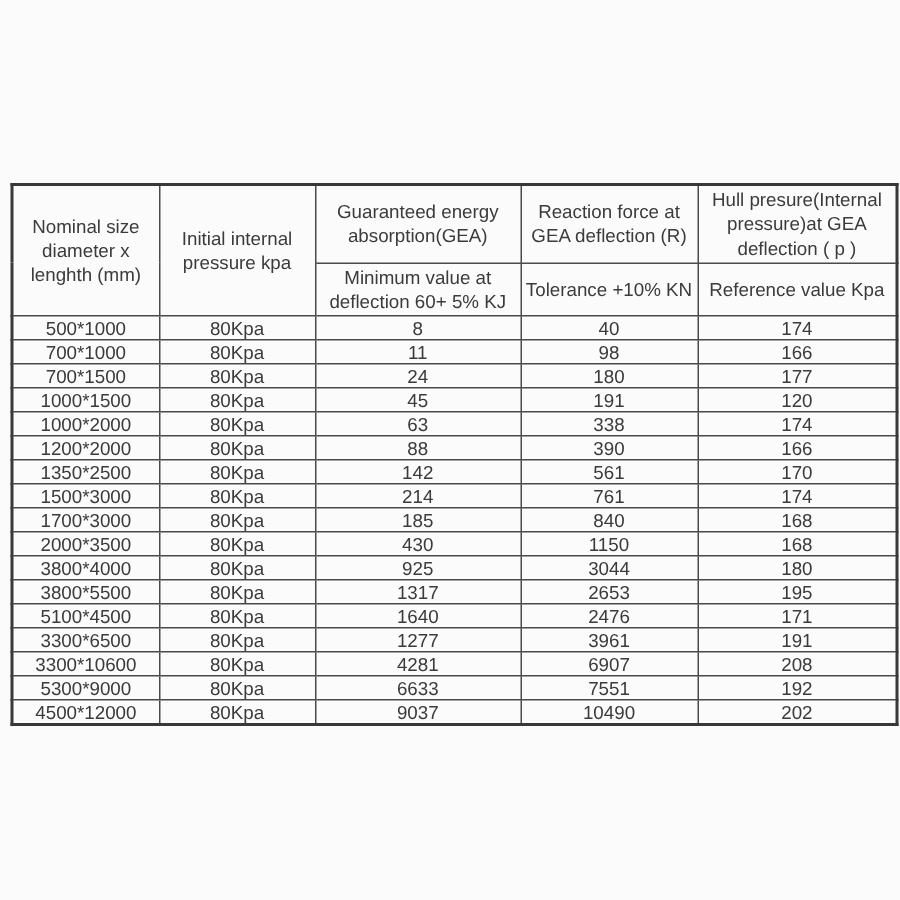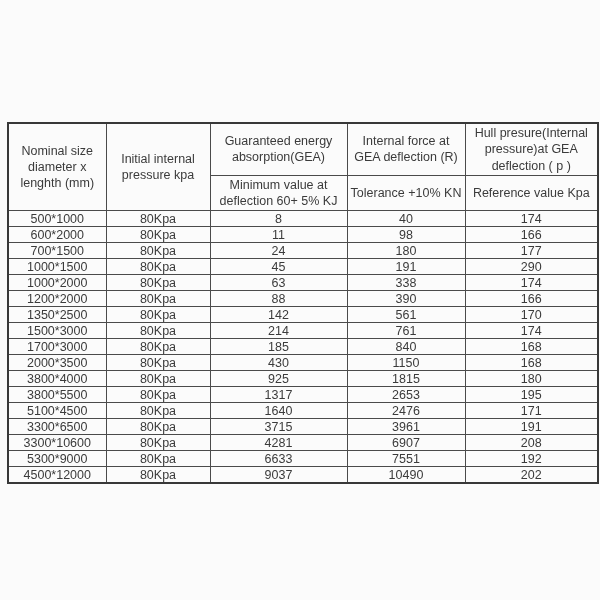--- a/index.html
+++ b/index.html
@@ -71,21 +71,21 @@
       </colgroup>
       <thead>
         <tr class="group-row">
           <th rowspan="2">Nominal size
 diameter  x
 lenghth (mm)</th>
           <th rowspan="2">Initial internal
 pressure kpa</th>
           <th>Guaranteed energy
 absorption(GEA)</th>
-          <th>Internal force at
+          <th>Reaction force at
 GEA deflection (R)</th>
           <th>Hull presure(Internal
 pressure)at GEA
 deflection ( p )</th>
         </tr>
         <tr class="sub-row">
           <th>Minimum value at
 deflection 60+ 5% KJ</th>
           <th>Tolerance +10% KN</th>
           <th>Reference value Kpa</th>
@@ -93,39 +93,39 @@
       </thead>
       <tbody>
           <tr>
             <td>500*1000</td>
             <td>80Kpa</td>
             <td>8</td>
             <td>40</td>
             <td>174</td>
           </tr>
           <tr>
-            <td>600*2000</td>
+            <td>700*1000</td>
             <td>80Kpa</td>
             <td>11</td>
             <td>98</td>
             <td>166</td>
           </tr>
           <tr>
             <td>700*1500</td>
             <td>80Kpa</td>
             <td>24</td>
             <td>180</td>
             <td>177</td>
           </tr>
           <tr>
             <td>1000*1500</td>
             <td>80Kpa</td>
             <td>45</td>
             <td>191</td>
-            <td>290</td>
+            <td>120</td>
           </tr>
           <tr>
             <td>1000*2000</td>
             <td>80Kpa</td>
             <td>63</td>
             <td>338</td>
             <td>174</td>
           </tr>
           <tr>
             <td>1200*2000</td>
@@ -159,41 +159,41 @@
             <td>2000*3500</td>
             <td>80Kpa</td>
             <td>430</td>
             <td>1150</td>
             <td>168</td>
           </tr>
           <tr>
             <td>3800*4000</td>
             <td>80Kpa</td>
             <td>925</td>
-            <td>1815</td>
+            <td>3044</td>
             <td>180</td>
           </tr>
           <tr>
             <td>3800*5500</td>
             <td>80Kpa</td>
             <td>1317</td>
             <td>2653</td>
             <td>195</td>
           </tr>
           <tr>
             <td>5100*4500</td>
             <td>80Kpa</td>
             <td>1640</td>
             <td>2476</td>
             <td>171</td>
           </tr>
           <tr>
             <td>3300*6500</td>
             <td>80Kpa</td>
-            <td>3715</td>
+            <td>1277</td>
             <td>3961</td>
             <td>191</td>
           </tr>
           <tr>
             <td>3300*10600</td>
             <td>80Kpa</td>
             <td>4281</td>
             <td>6907</td>
             <td>208</td>
           </tr>

